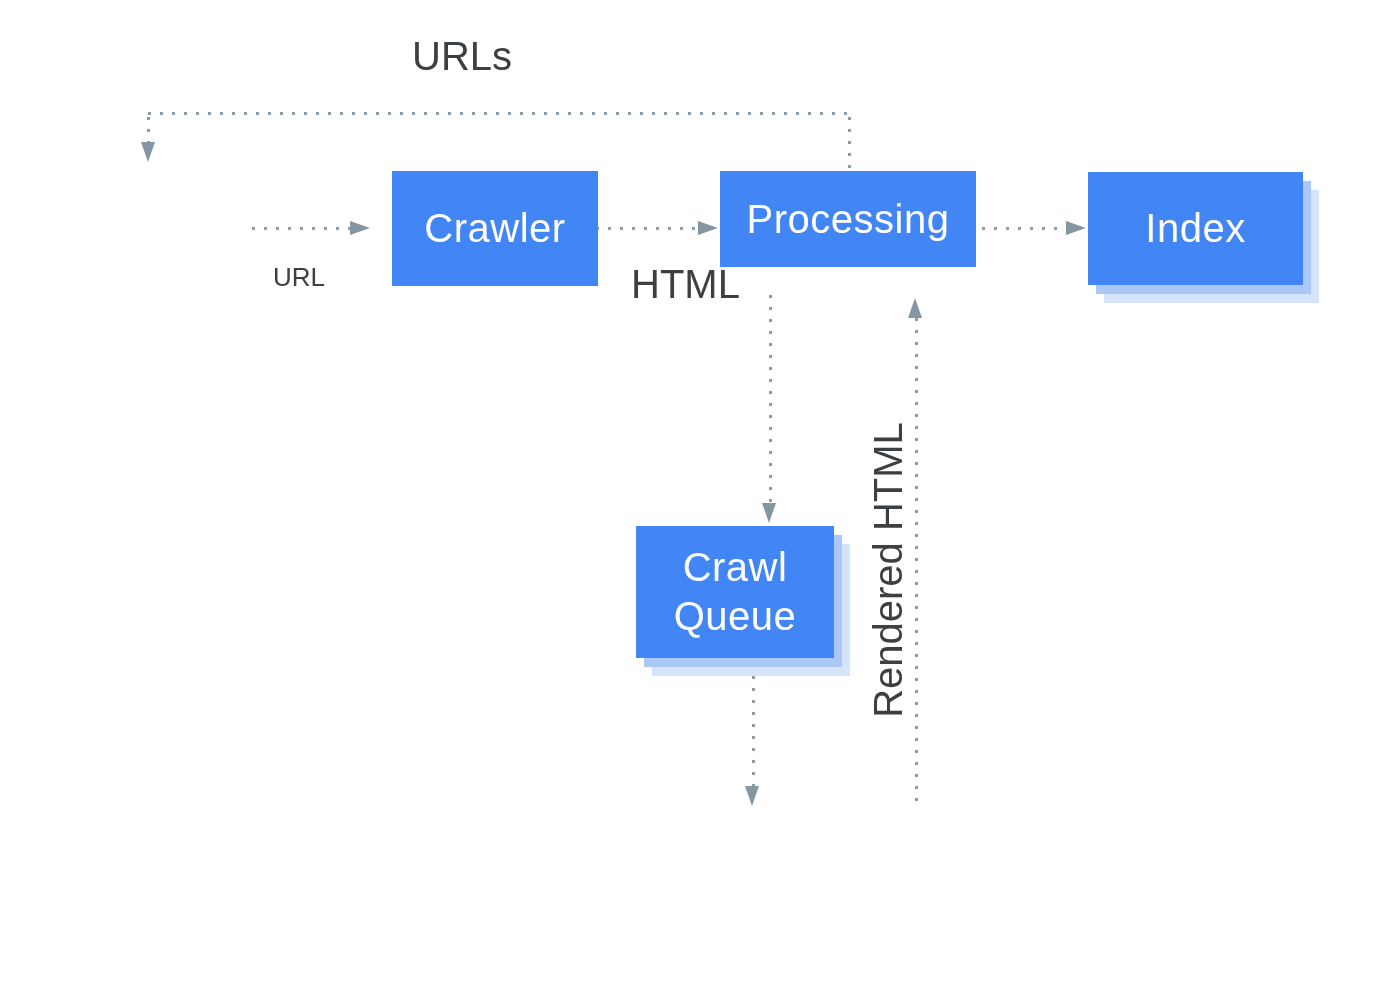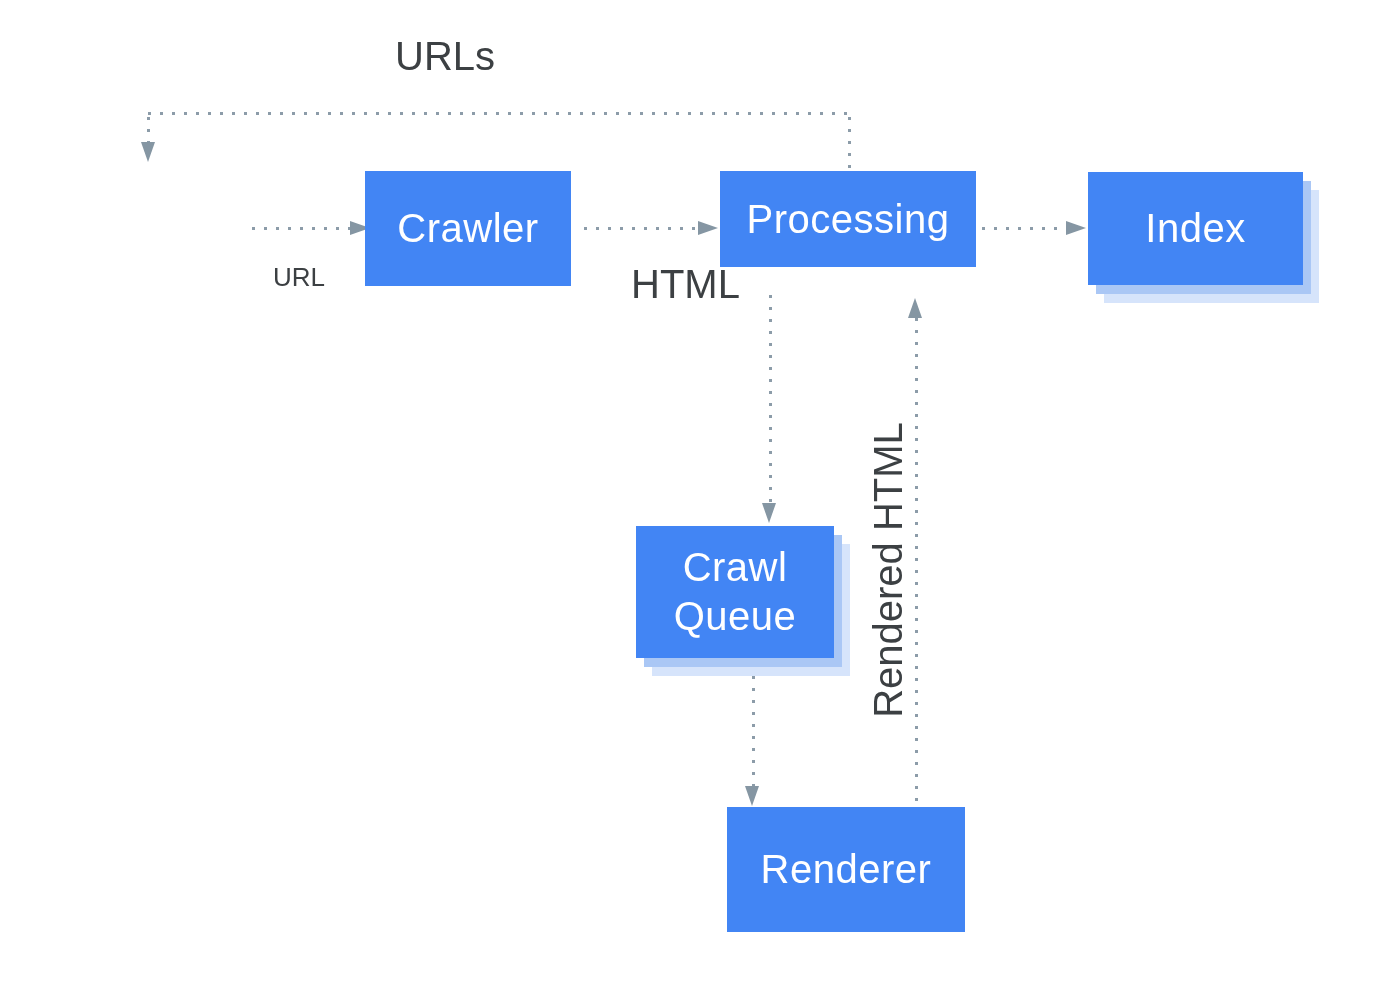--- a/index.html
+++ b/index.html
@@ -17,35 +17,35 @@
     color:#ffffff;
     display:flex;align-items:center;justify-content:center;
     text-align:center;
     font-size:40px;line-height:1.22;
     letter-spacing:0.5px;
   }
   .node.shadowed{
     box-shadow:8px 9px 0 0 #aac7f5, 16px 18px 0 0 #d6e4fb;
   }
   #node-crawl-queue  {left:51px;  top:168px; width:184px; height:121px;}
-  #node-crawler      {left:365px; top:171px; width:206px; height:115px;}
+  #node-crawler      {left:392px; top:171px; width:206px; height:115px;}
   #node-processing   {left:720px; top:171px; width:256px; height:96px;}
   #node-index        {left:1088px;top:172px; width:215px; height:113px;justify-content:center;}
   #node-render-queue {left:636px; top:526px; width:198px; height:132px;}
   #node-renderer     {left:727px; top:807px; width:238px; height:125px;}
   .node-label{padding:0 14px;}
 
   
   .edge-label{
     position:absolute;
     color:#3c4043;
     font-size:40px;
     white-space:nowrap;
   }
-  #label-urls {left:395px; top:34px;}
+  #label-urls {left:412px; top:34px;}
   #label-url  {left:273px; top:262px; font-size:26px;}
   #label-html {left:631px; top:262px;}
   #label-rendered-html{
     left:738px; top:548px;
     width:300px; height:44px;
     text-align:center;
     transform:rotate(-90deg);
     transform-origin:center center;
   }
 
@@ -114,22 +114,19 @@
   </div>
   <div class="node" id="node-processing">
     <span class="node-label">Processing</span>
   </div>
   <div class="node shadowed" id="node-index">
     <span class="node-label">Index</span>
   </div>
   <div class="node shadowed" id="node-render-queue">
     <span class="node-label">Crawl Queue</span>
   </div>
-  <div class="node" id="node-renderer">
-    <span class="node-label">Renderer</span>
-  </div>
 
   <div class="edge-label" id="label-urls">URLs</div>
   <div class="edge-label" id="label-url">URL</div>
   <div class="edge-label" id="label-html">HTML</div>
   <div class="edge-label" id="label-rendered-html">Rendered HTML</div>
 
 </div>
 
 </body></html>

